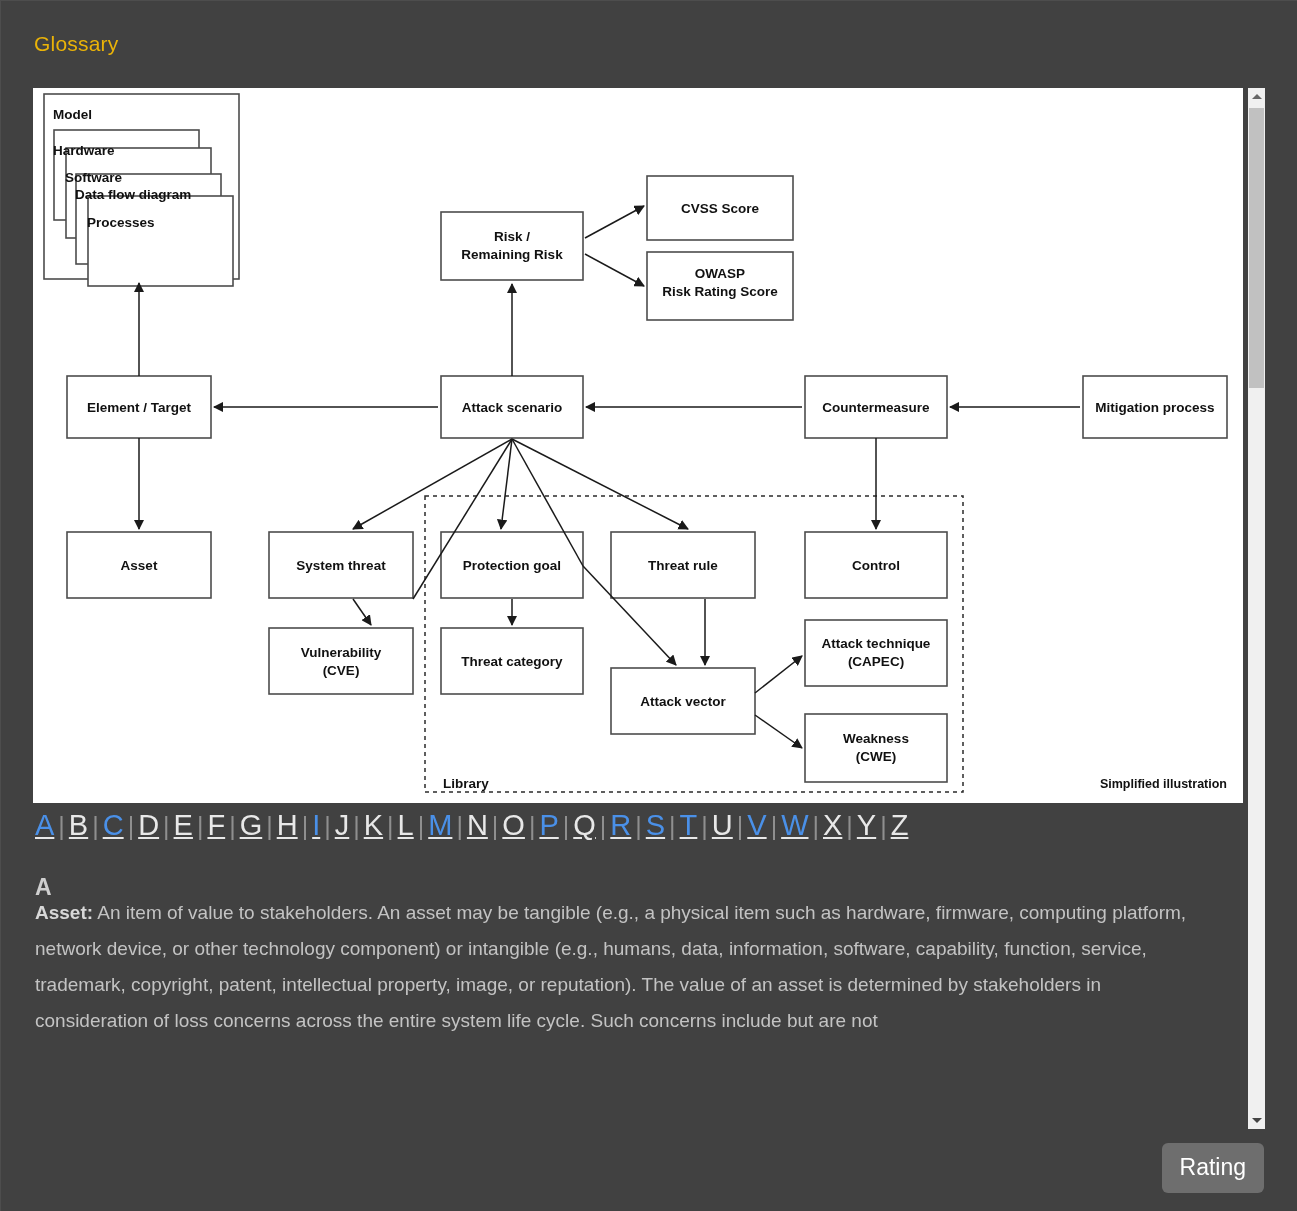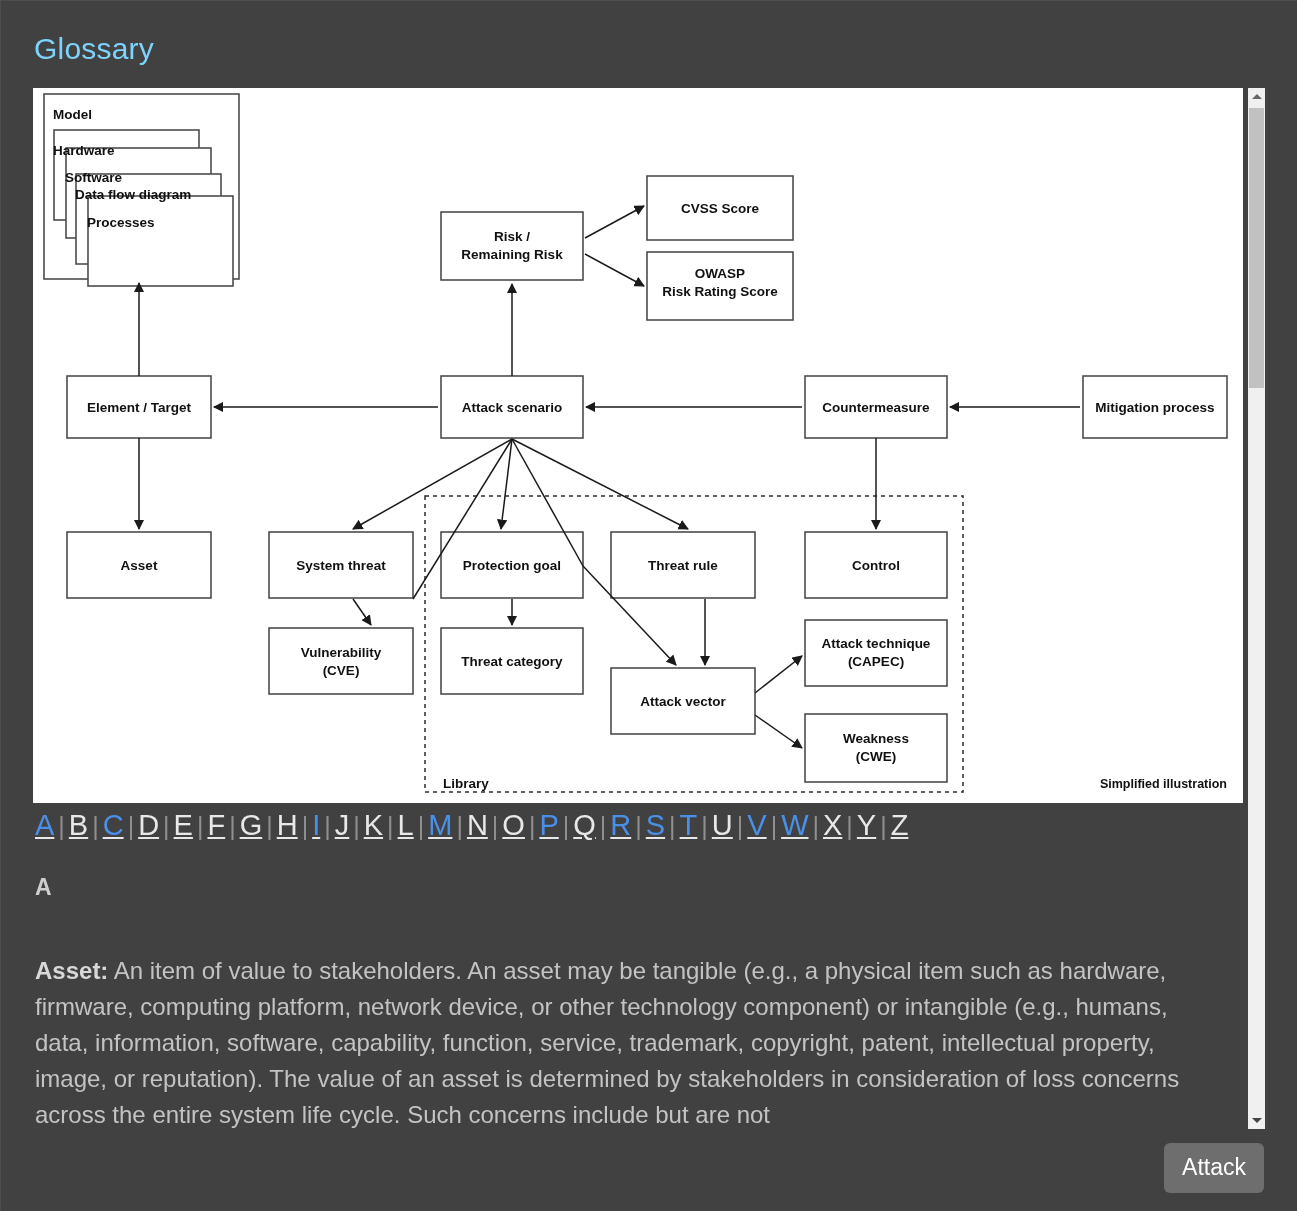--- a/index.html
+++ b/index.html
@@ -22,22 +22,22 @@
     height: 1211px;
     background: #414141;
     box-sizing: border-box;
     border-top: 1px solid #4d4d4d;
     border-left: 1px solid #4d4d4d;
   }
   .dialog-title {
     position: absolute;
     left: 33px;
     top: 30px;
-    font-size: 30px;
-    color: #7dd3fc;
+    font-size: 21px;
+    color: #eab308;
     font-weight: normal;
     letter-spacing: 0.2px;
     line-height: 1.2;
   }
   
   .scroll-region {
     position: absolute;
     left: 32px;
     top: 87px;
     width: 1232px;
@@ -127,23 +127,23 @@
     left: 2px;
     top: 788px;
     font-size: 23px;
     font-weight: bold;
     color: #cfcfcf;
     line-height: 1;
   }
   .entry {
     position: absolute;
     left: 2px;
-    top: 865px;
+    top: 807px;
     width: 1175px;
-    font-size: 24px;
+    font-size: 19px;
     color: #c3c3c3;
     line-height: 36px;
   }
   .entry b { color: #d8d8d8; font-weight: bold; }
 
   
   .close-button {
     position: absolute;
     right: 33px;
     bottom: 18px;
@@ -322,15 +322,15 @@
         <span class="tri-up"></span>
       </div>
       <div class="sb-thumb"></div>
       <div class="sb-arrow down">
         <span class="tri-down"></span>
       </div>
     </div>
 
   </div>
 
-  <button class="close-button">Attack</button>
+  <button class="close-button">Rating</button>
 
 </div>
 
 </body></html>

